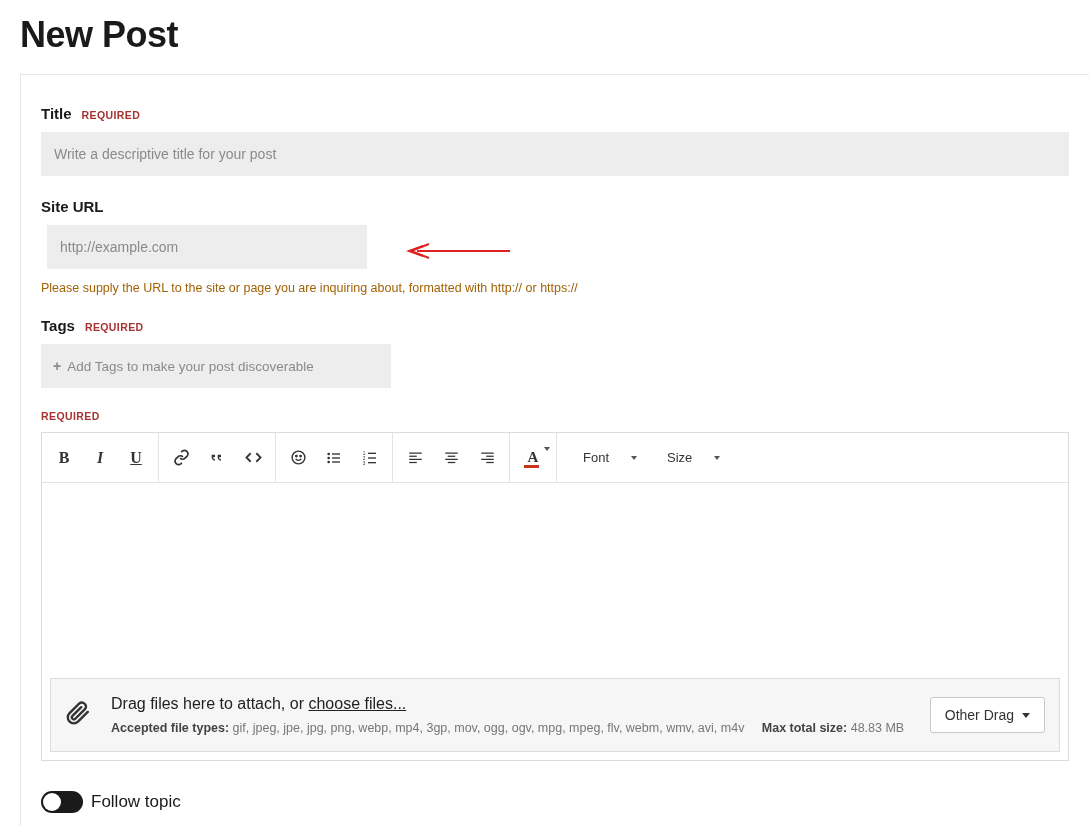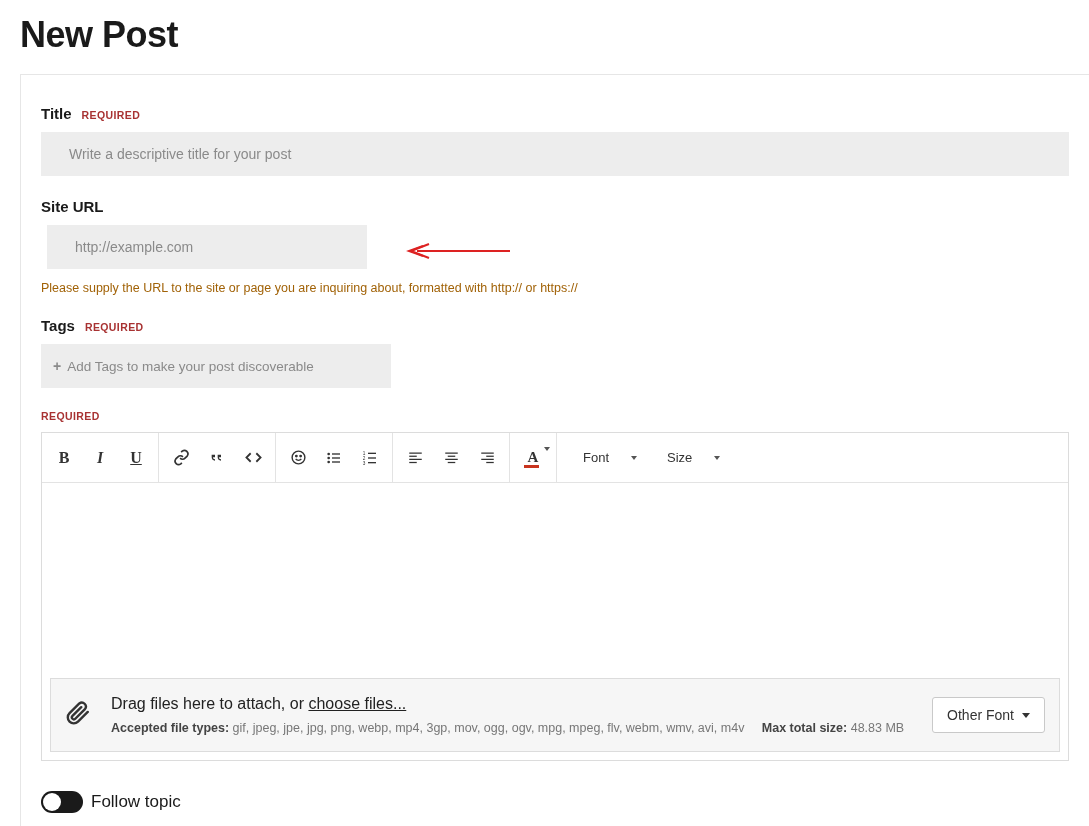--- a/index.html
+++ b/index.html
@@ -35,21 +35,21 @@
     font-size: 10.5px;
     font-weight: 600;
     letter-spacing: 0.4px;
     color: #a83232;
   }
   .text-input {
     width: 100%;
     height: 44px;
     border: none;
     background: #ededed;
-    padding: 0 28px;
+    padding: 0 13px;
     font-size: 14px;
     color: #222;
     font-family: inherit;
   }
   .text-input::placeholder { color: #8a8a8a; }
   .url-row { position: relative; margin-left: 6px; }
   .url-input { width: 320px; }
   .helper-text {
     margin-top: 12px;
     font-size: 12.5px;
@@ -383,21 +383,21 @@
         <div class="attach-main">
           <span>Drag files here to attach, or </span><span class="choose">choose files...</span>
         </div>
         <div class="attach-meta">
           <b>Accepted file types:</b><span> gif, jpeg, jpe, jpg, png, webp, mp4, 3gp, mov, ogg, ogv, mpg, mpeg, flv, webm, wmv, avi, m4v</span>
           &nbsp;&nbsp;&nbsp;
           <b>Max total size:</b><span> 48.83 MB</span>
         </div>
       </div>
       <button class="other-media-btn">
-        <span>Other Font</span>
+        <span>Other Drag</span>
         <span class="caret"></span>
       </button>
     </div>
   </div>
 
   <div class="follow-row">
     <div class="toggle">
       <div class="knob"></div>
     </div>
     <span>Follow topic</span>

